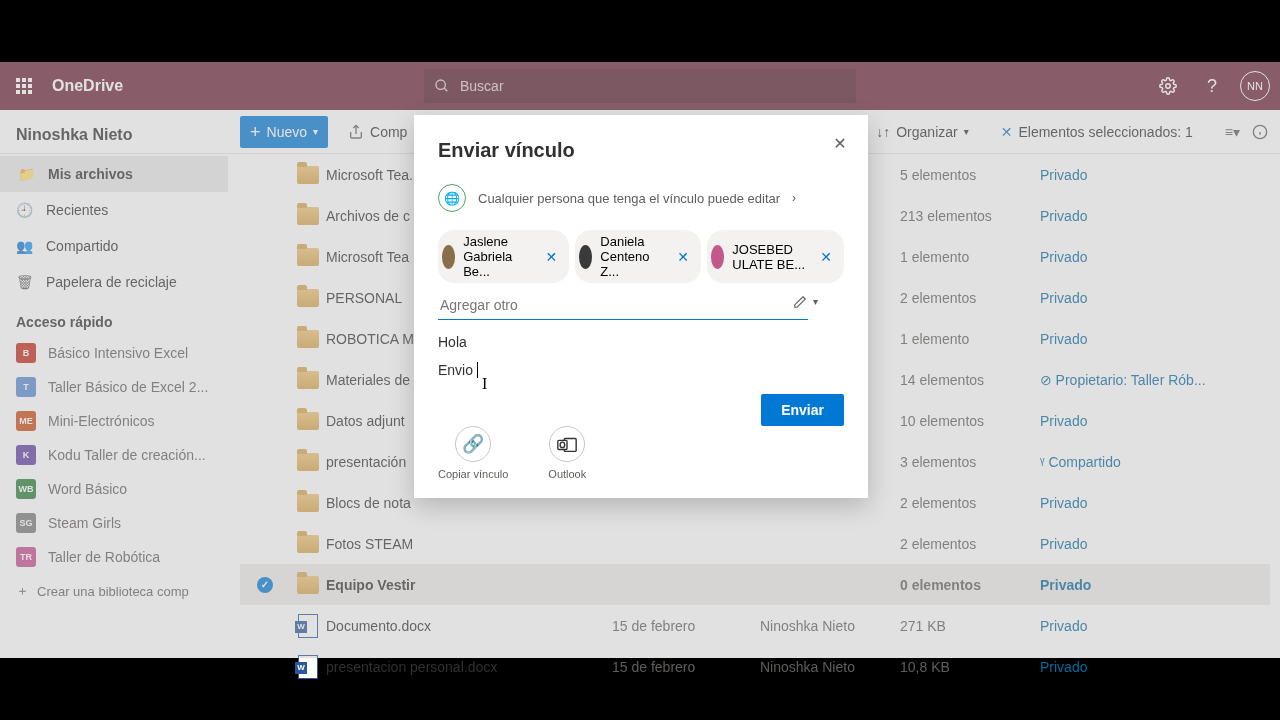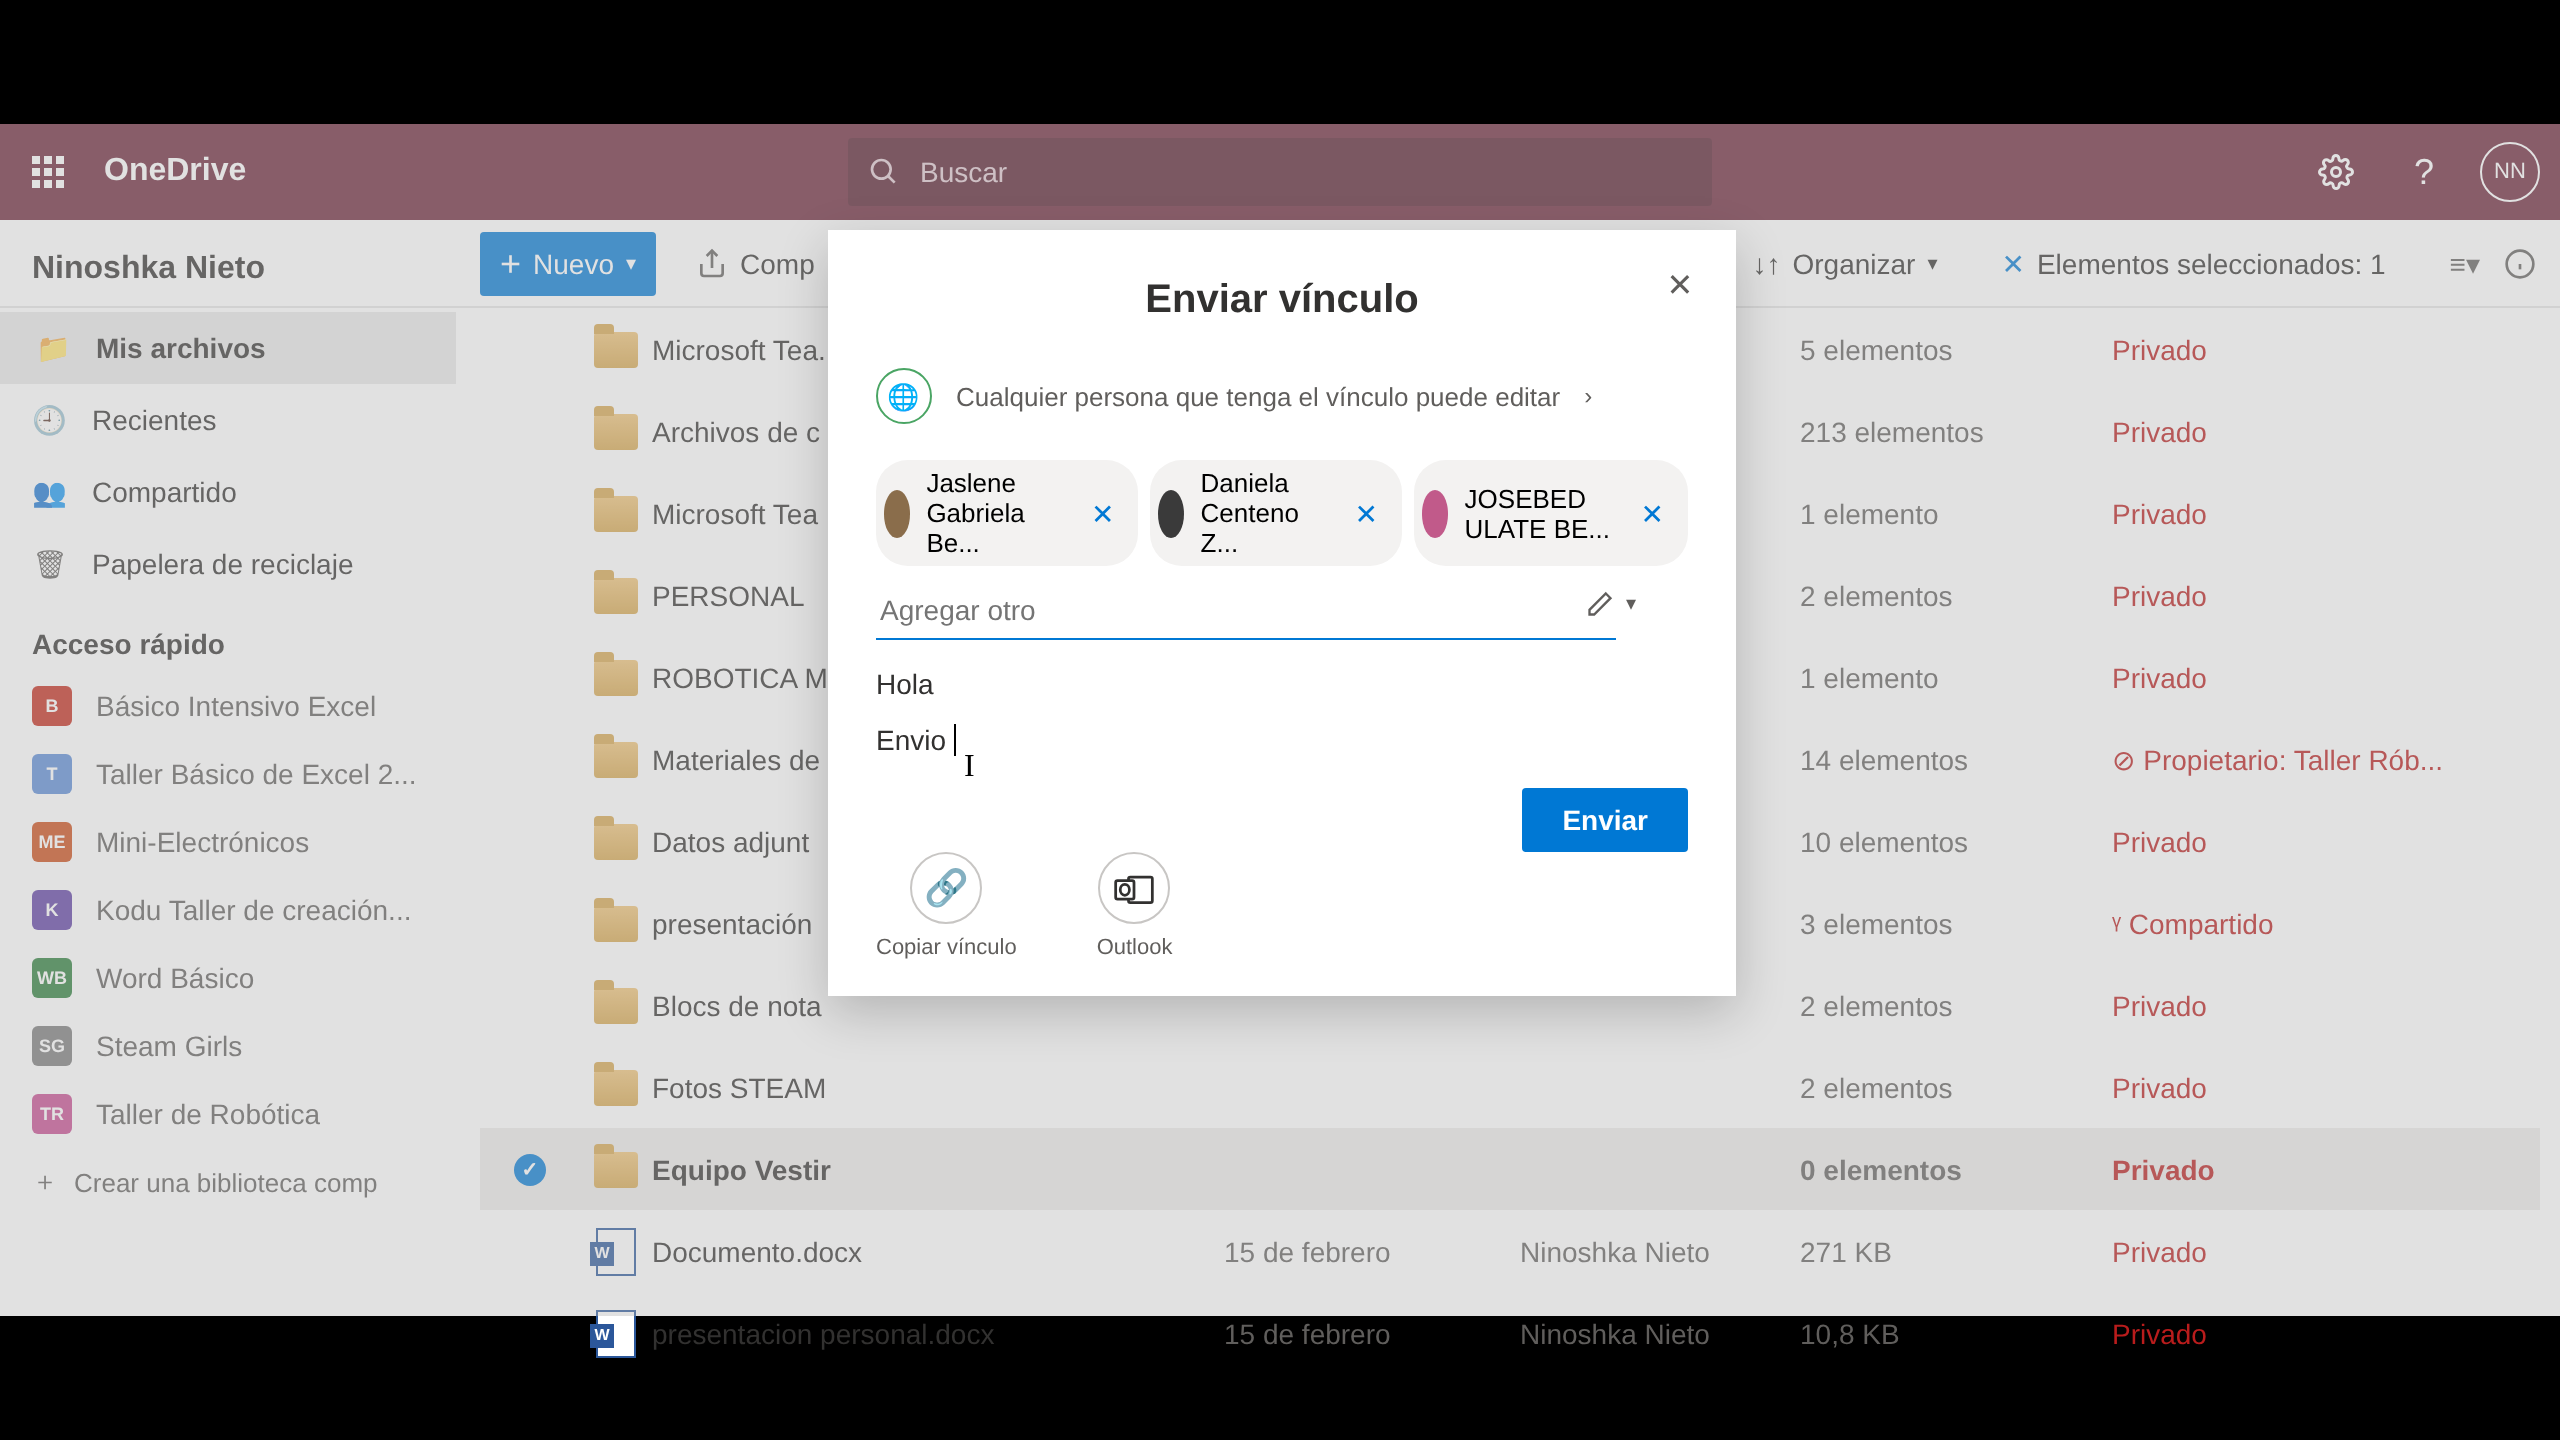--- a/index.html
+++ b/index.html
@@ -45,25 +45,25 @@
     .check-circle { width: 16px; height: 16px; border-radius: 50%; background:#0078d4; display:flex; align-items:center; justify-content:center; color:#fff; font-size:10px;}
     .col-icon { width: 36px; display: flex; align-items: center; justify-content: center; }
     .folder-icon { width: 22px; height: 18px; background: linear-gradient(#efc377,#d6a64d); border-radius: 2px; position: relative; }
     .folder-icon::before { content:''; position:absolute; top:-4px; left:0; width:10px; height:5px; background:#d6a64d; border-radius:2px 2px 0 0; }
     .doc-icon { width:20px; height:24px; background:#fff; border:1px solid #2b579a; position:relative; display:flex; align-items:center; }
     .doc-icon::before { content:'W'; position:absolute; left:-4px; top:6px; width:12px; height:12px; background:#2b579a; color:#fff; font-size:8px; display:flex; align-items:center; justify-content:center; font-weight:bold;}
     .col-name { width: 286px; white-space: nowrap; overflow: hidden; text-overflow: ellipsis; }
     .col-mod { width: 148px; color:#605e5c; }
     .col-by { width: 140px; color:#605e5c; }
     .col-size { width: 140px; color:#605e5c; }
-    .col-share { width: 180px; color:#b91c1c; display:flex; align-items:center; gap:6px;margin-left:16px;}
+    .col-share { width: 180px; color:#0369a1; display:flex; align-items:center; gap:6px;}
 
     
     .modal { position: absolute; top: 115px; left: 414px; width: 454px; background: #fff; box-shadow: 0 8px 24px rgba(0,0,0,0.2); z-index: 20; padding: 24px 24px 18px; }
-    .modal-title { font-size: 20px; font-weight: 600; color: #323130; text-align: center; }
+    .modal-title { font-size: 20px; font-weight: 600; color: #323130; }
     .modal-close { position: absolute; top: 14px; right: 14px; width: 28px; height: 28px; display: flex; align-items: center; justify-content: center; color: #605e5c; cursor: pointer; font-size:16px;}
     .perm-row { display: flex; align-items: center; gap: 12px; margin-top: 22px; color: #605e5c; font-size: 13px; }
     .globe-circle { width: 28px; height: 28px; border: 1.5px solid #4aa564; border-radius: 50%; display: flex; align-items: center; justify-content: center; color: #4aa564; }
     .chips { margin-top: 18px; display: flex; flex-direction: row; gap: 6px; }
     .chip { display: inline-flex; align-items: center; background: #f3f2f1; border-radius: 16px; padding: 4px 8px 4px 4px; gap: 8px; font-size: 13px; width: fit-content; }
     .chip-av { width: 24px; height: 24px; border-radius: 50%; background: #c8c6c4; }
     .chip-x { color: #0078d4; font-size: 14px; padding: 0 4px; cursor: pointer; }
     .recipient-input { width: 370px; margin-top: 8px; border: none; border-bottom: 1.5px solid #0078d4; padding: 6px 2px; font-size: 14px; outline: none; }
     .input-icons { position: absolute; right: 26px; display:flex; gap:6px; align-items:center; color:#605e5c;}
     .msg-area { margin-top: 14px; font-size: 14px; color: #323130; min-height: 56px; }

